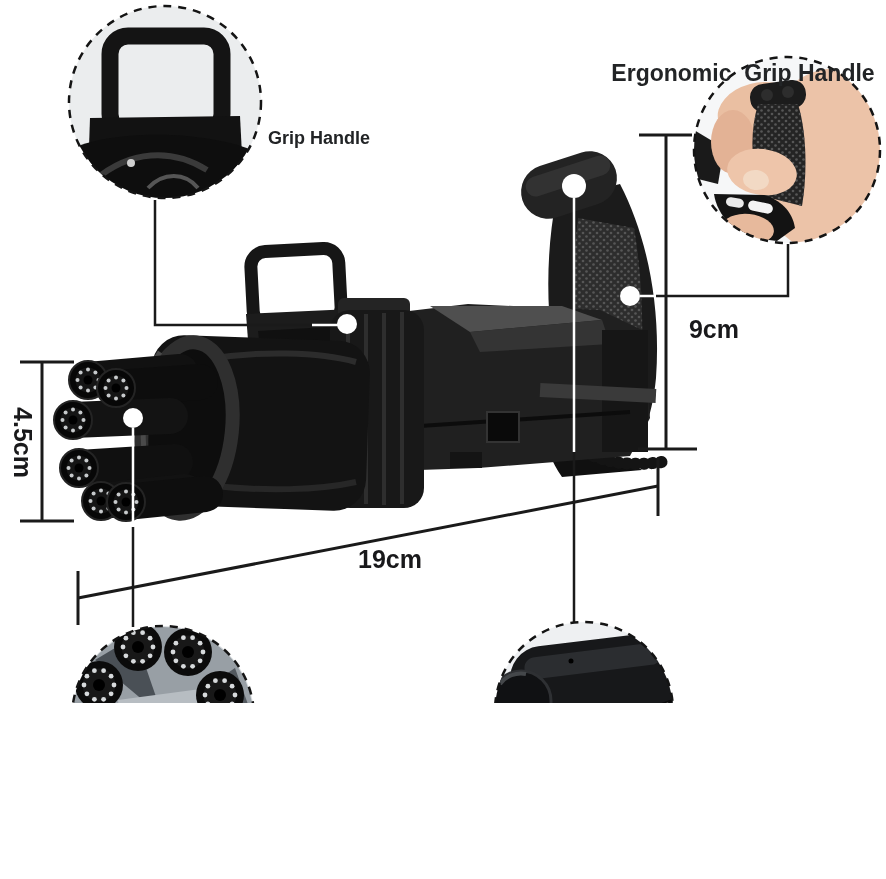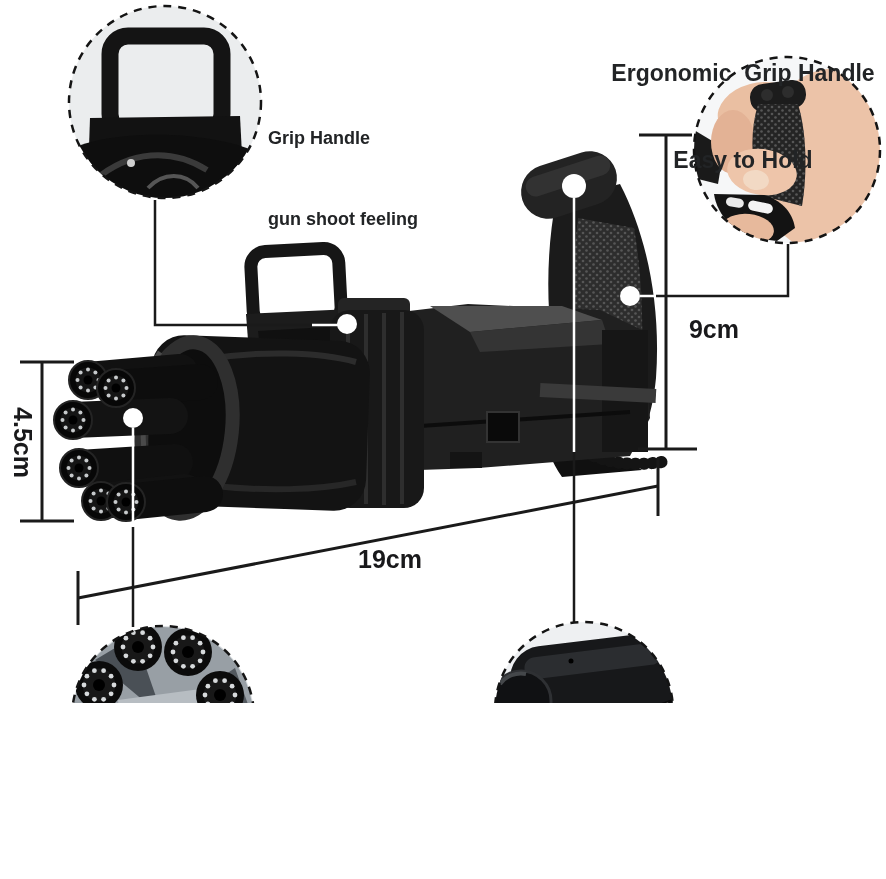--- a/index.html
+++ b/index.html
@@ -242,26 +242,24 @@
         <path d="M520 731 C542 745 562 750 586 750 L581 772 C550 770 528 758 512 742 Z" fill="#0c0d0e"></path>
         <path d="M598 728 L674 700 L692 762 L620 797 Z" fill="#26282a" stroke="#0a0a0a" stroke-width="3"></path>
         <path d="M598 728 L674 700 L692 762 L620 797 Z" fill="url(#knurl)"></path>
       </g>
       <circle cx="584" cy="711" r="89" fill="none" stroke="#141414" stroke-width="2.5" stroke-dasharray="8 7"></circle>
     </g>
   </svg>
 
   <div class="lbl lbl-ergo">
     <div>Ergonomic  Grip Handle</div>
-    <div>Easy to Hold</div>
   </div>
 
   <div class="lbl lbl-grip">
     <div>Grip Handle</div>
-    <div>gun shoot feeling</div>
   </div>
 
   <div class="lbl lbl-holes">
     <div>8 Bubble Output Holes</div>
     
   </div>
 
   <div class="lbl lbl-start">
     <div>Get accessd to Start Button Easily</div>
   </div>

